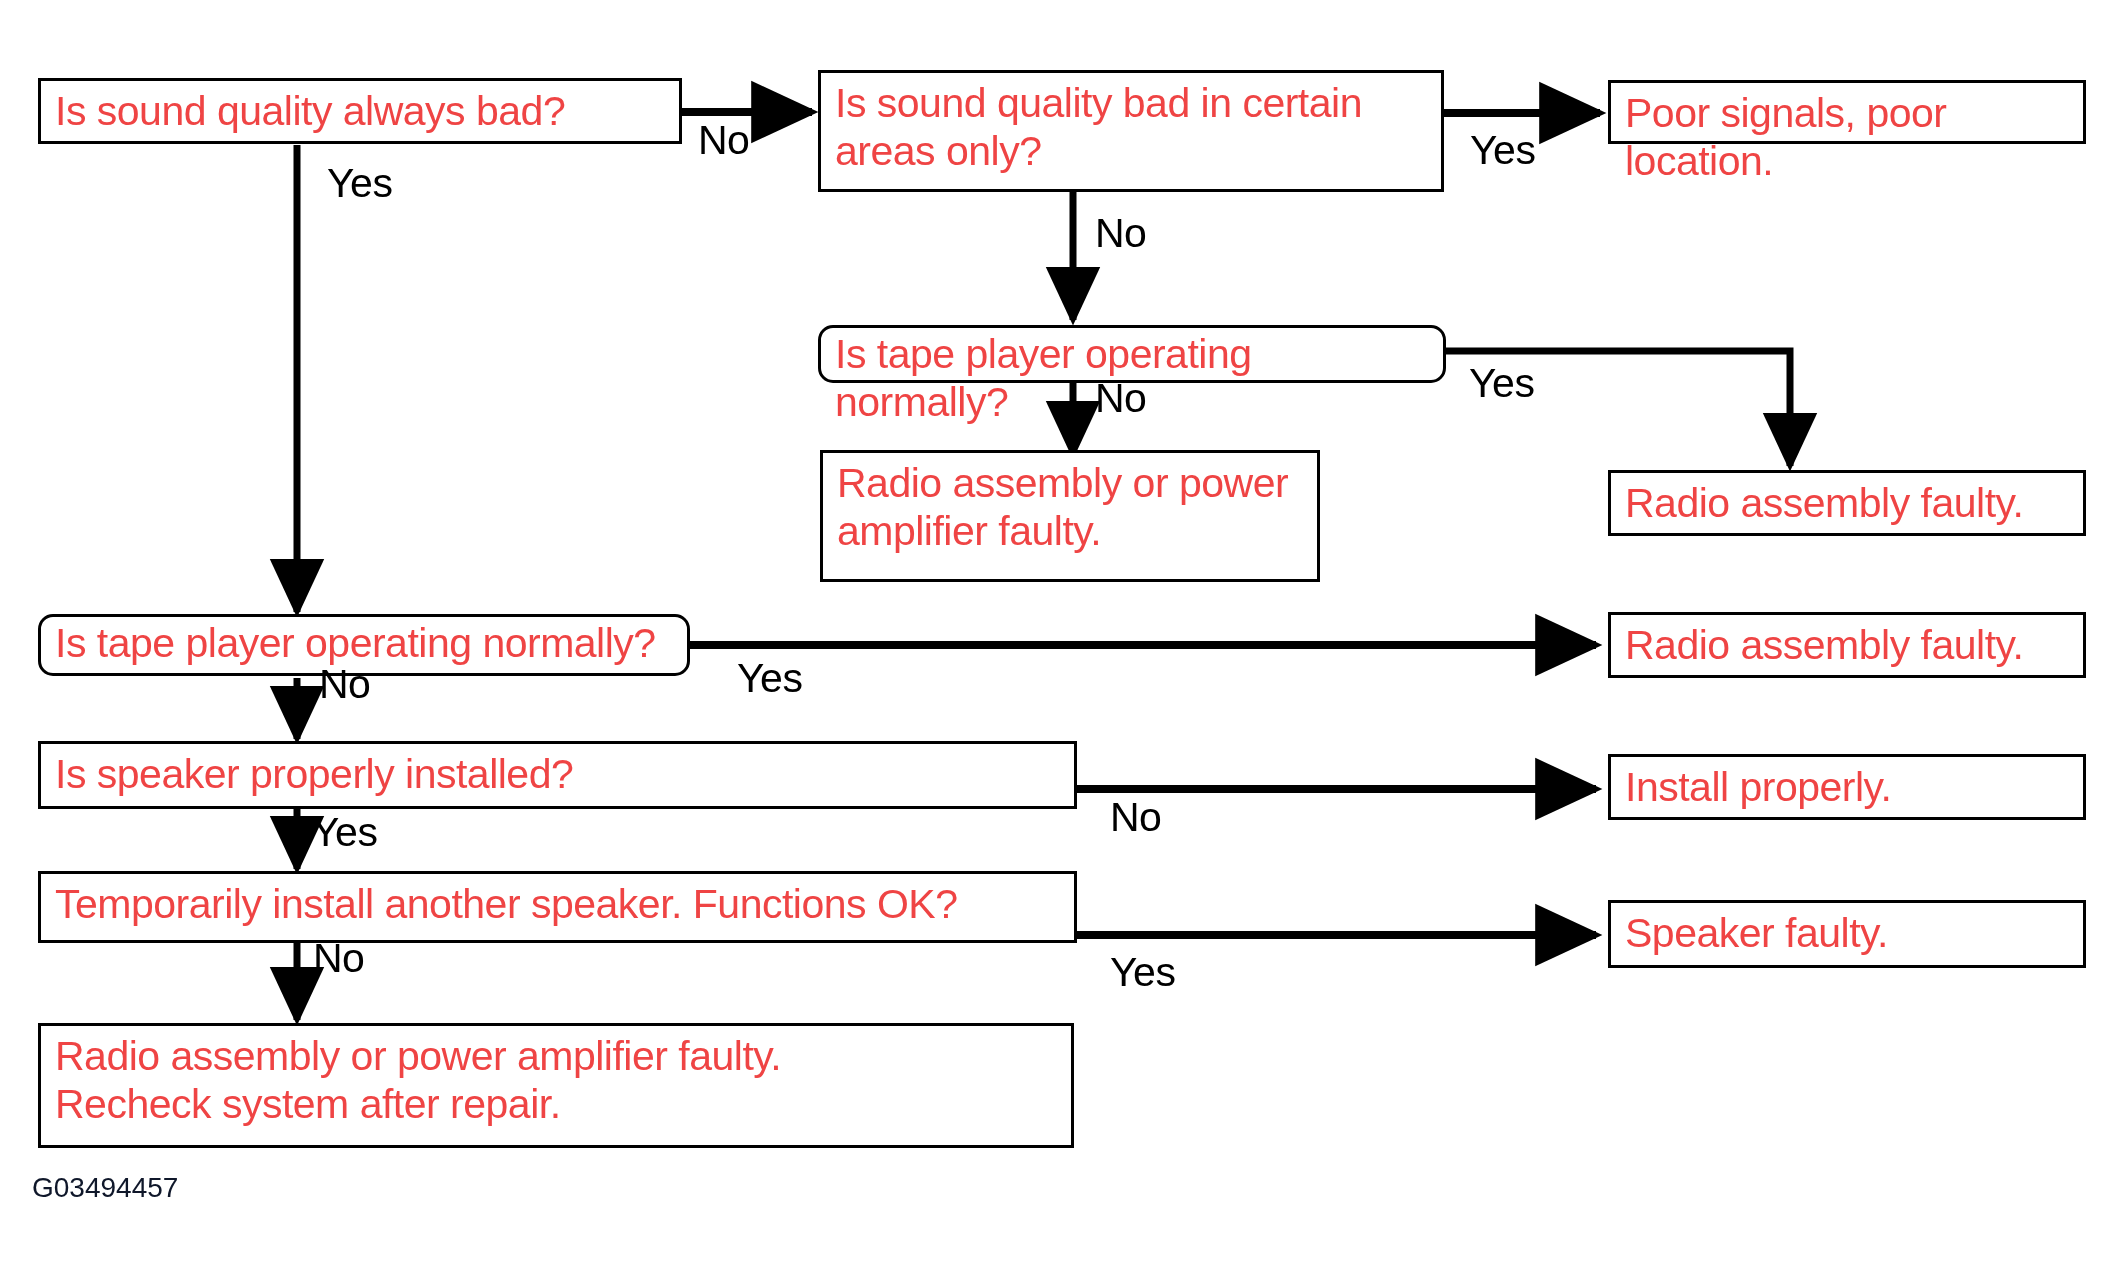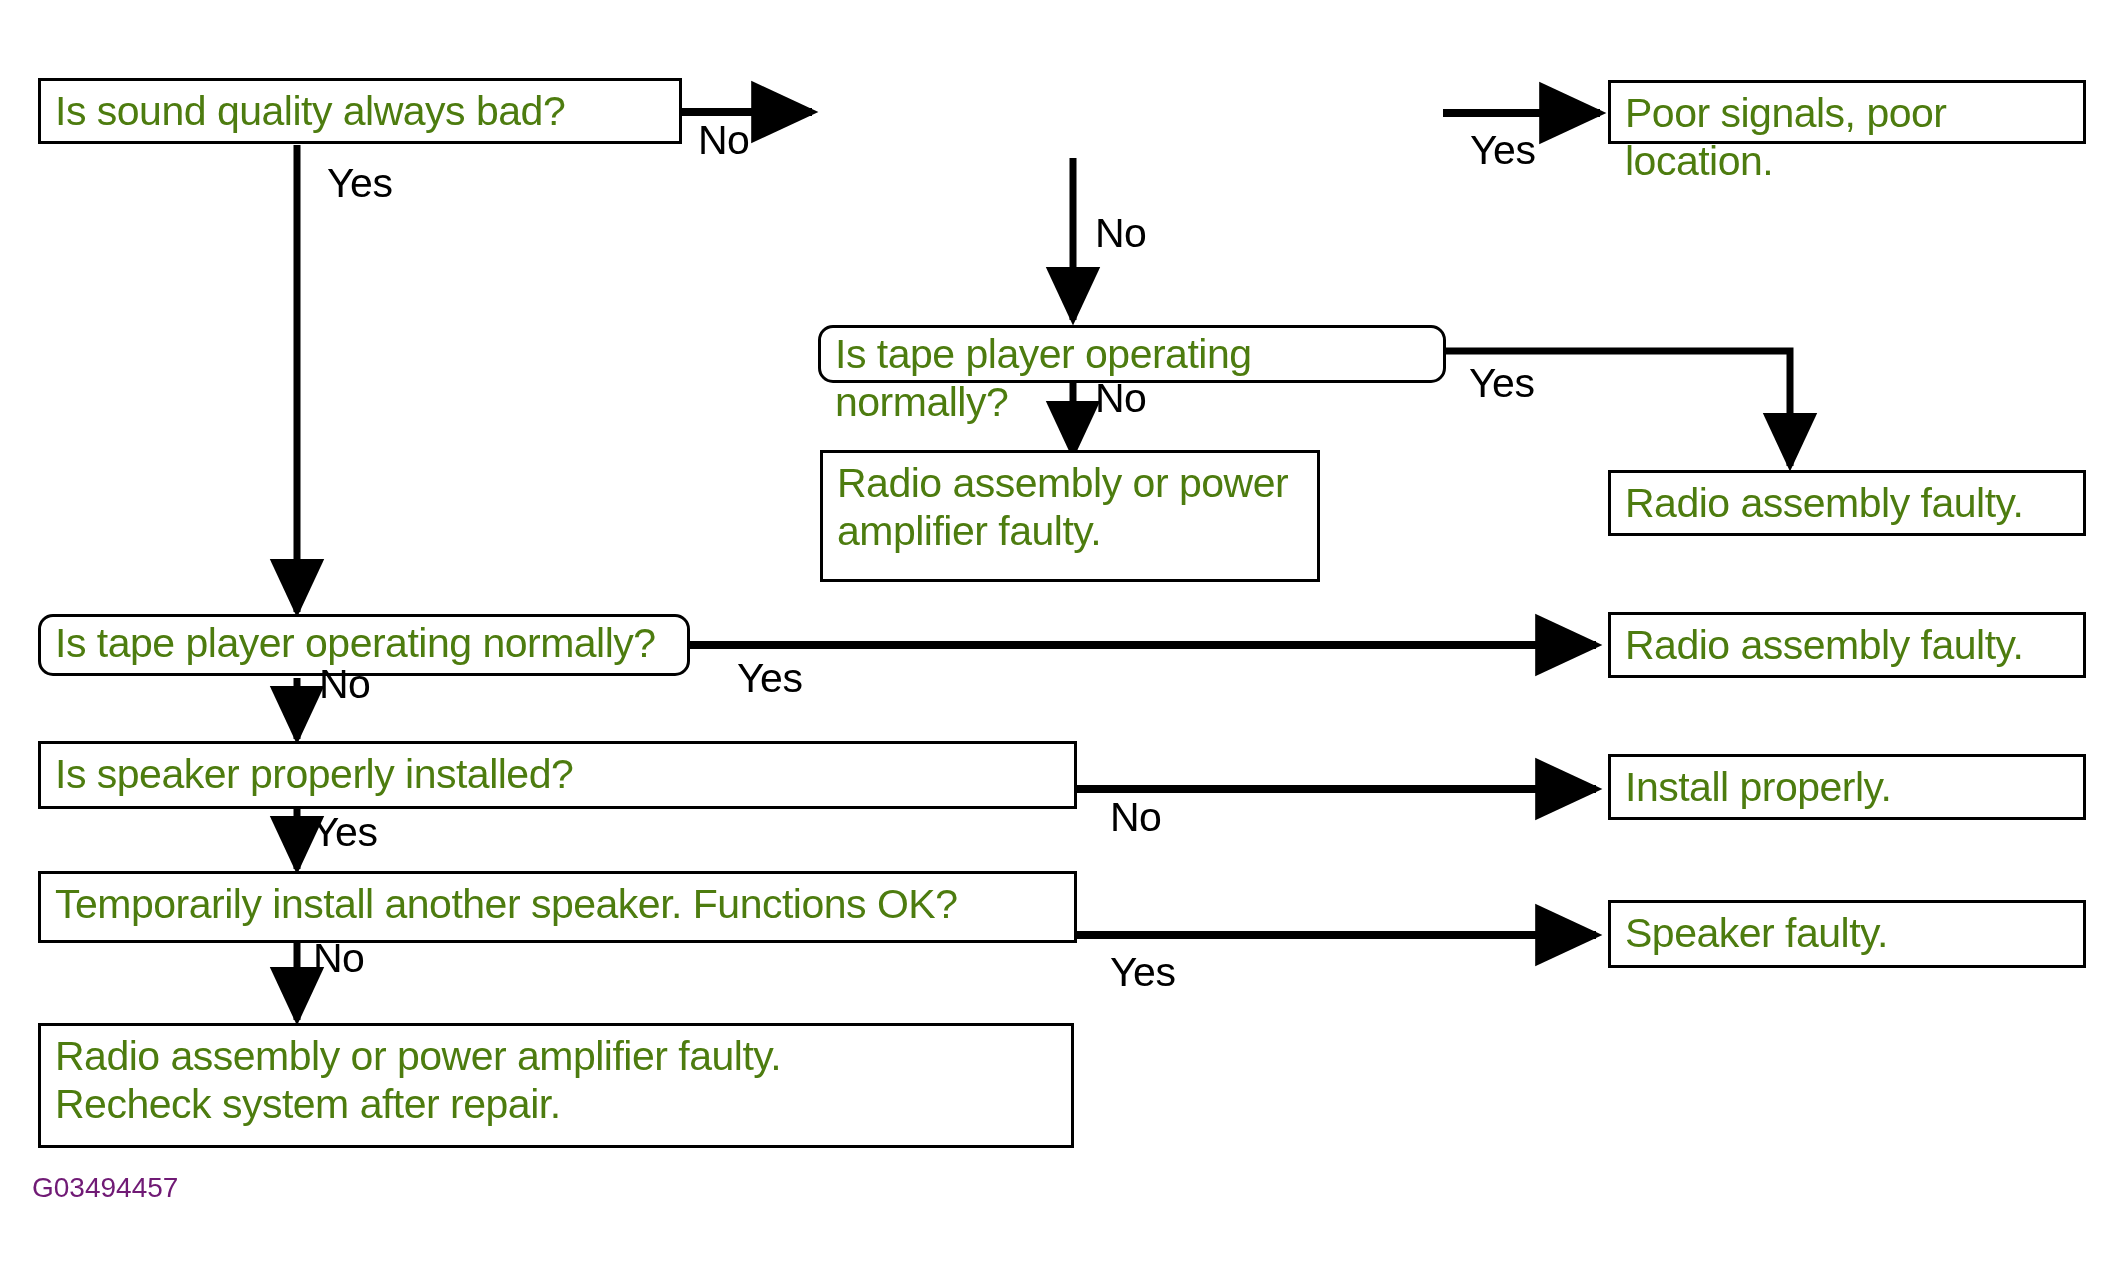--- a/index.html
+++ b/index.html
@@ -20,39 +20,39 @@
   }
   .node {
     position: absolute;
     box-sizing: border-box;
     border: 3px solid #000000;
     background: #ffffff;
     padding: 6px 12px 6px 14px;
     font-size: 41px;
     line-height: 1.18;
     letter-spacing: -0.5px;
-    color: #4d7c0f;
+    color: #ef4444;
     white-space: pre-line;
     z-index: 3;
   }
   .node.tight { padding-top: 2px; border-radius: 15px; }
   .edge-label {
     position: absolute;
     font-size: 41px;
     line-height: 1;
     letter-spacing: -0.5px;
     color: #000000;
     z-index: 4;
     white-space: nowrap;
   }
   .caption {
     position: absolute;
     font-size: 28px;
     letter-spacing: 0px;
-    color: #701a75;
+    color: #0f172a;
     z-index: 4;
     white-space: nowrap;
   }
   svg.wires {
     position: absolute;
     left: 0;
     top: 0;
     width: 2124px;
     height: 1268px;
     z-index: 2;
@@ -115,20 +115,22 @@
       <path d="M1077,935 L1596,935" stroke="#000000" stroke-width="8" fill="none" marker-end="url(#arrow)"></path>
     </g>
 
     <g>
       <path d="M297,943 L297,1020" stroke="#000000" stroke-width="7" fill="none" marker-end="url(#arrow)"></path>
     </g>
   </svg>
 
   <div class="node" style="left:38px; top:78px; width:644px; height:66px;">Is sound quality always bad?</div>
 
+  <div class="node" style="left:818px; top:70px; width:626px; height:122px;">Is sound quality bad in certain
+areas only?</div>
 
   <div class="node" style="left:1608px; top:80px; width:478px; height:64px;">Poor signals, poor location.</div>
 
   <div class="node tight" style="left:818px; top:325px; width:628px; height:58px;">Is tape player operating normally?</div>
 
   <div class="node" style="left:820px; top:450px; width:500px; height:132px;">Radio assembly or power
 amplifier faulty.</div>
 
   <div class="node" style="left:1608px; top:470px; width:478px; height:66px;">Radio assembly faulty.</div>
 

